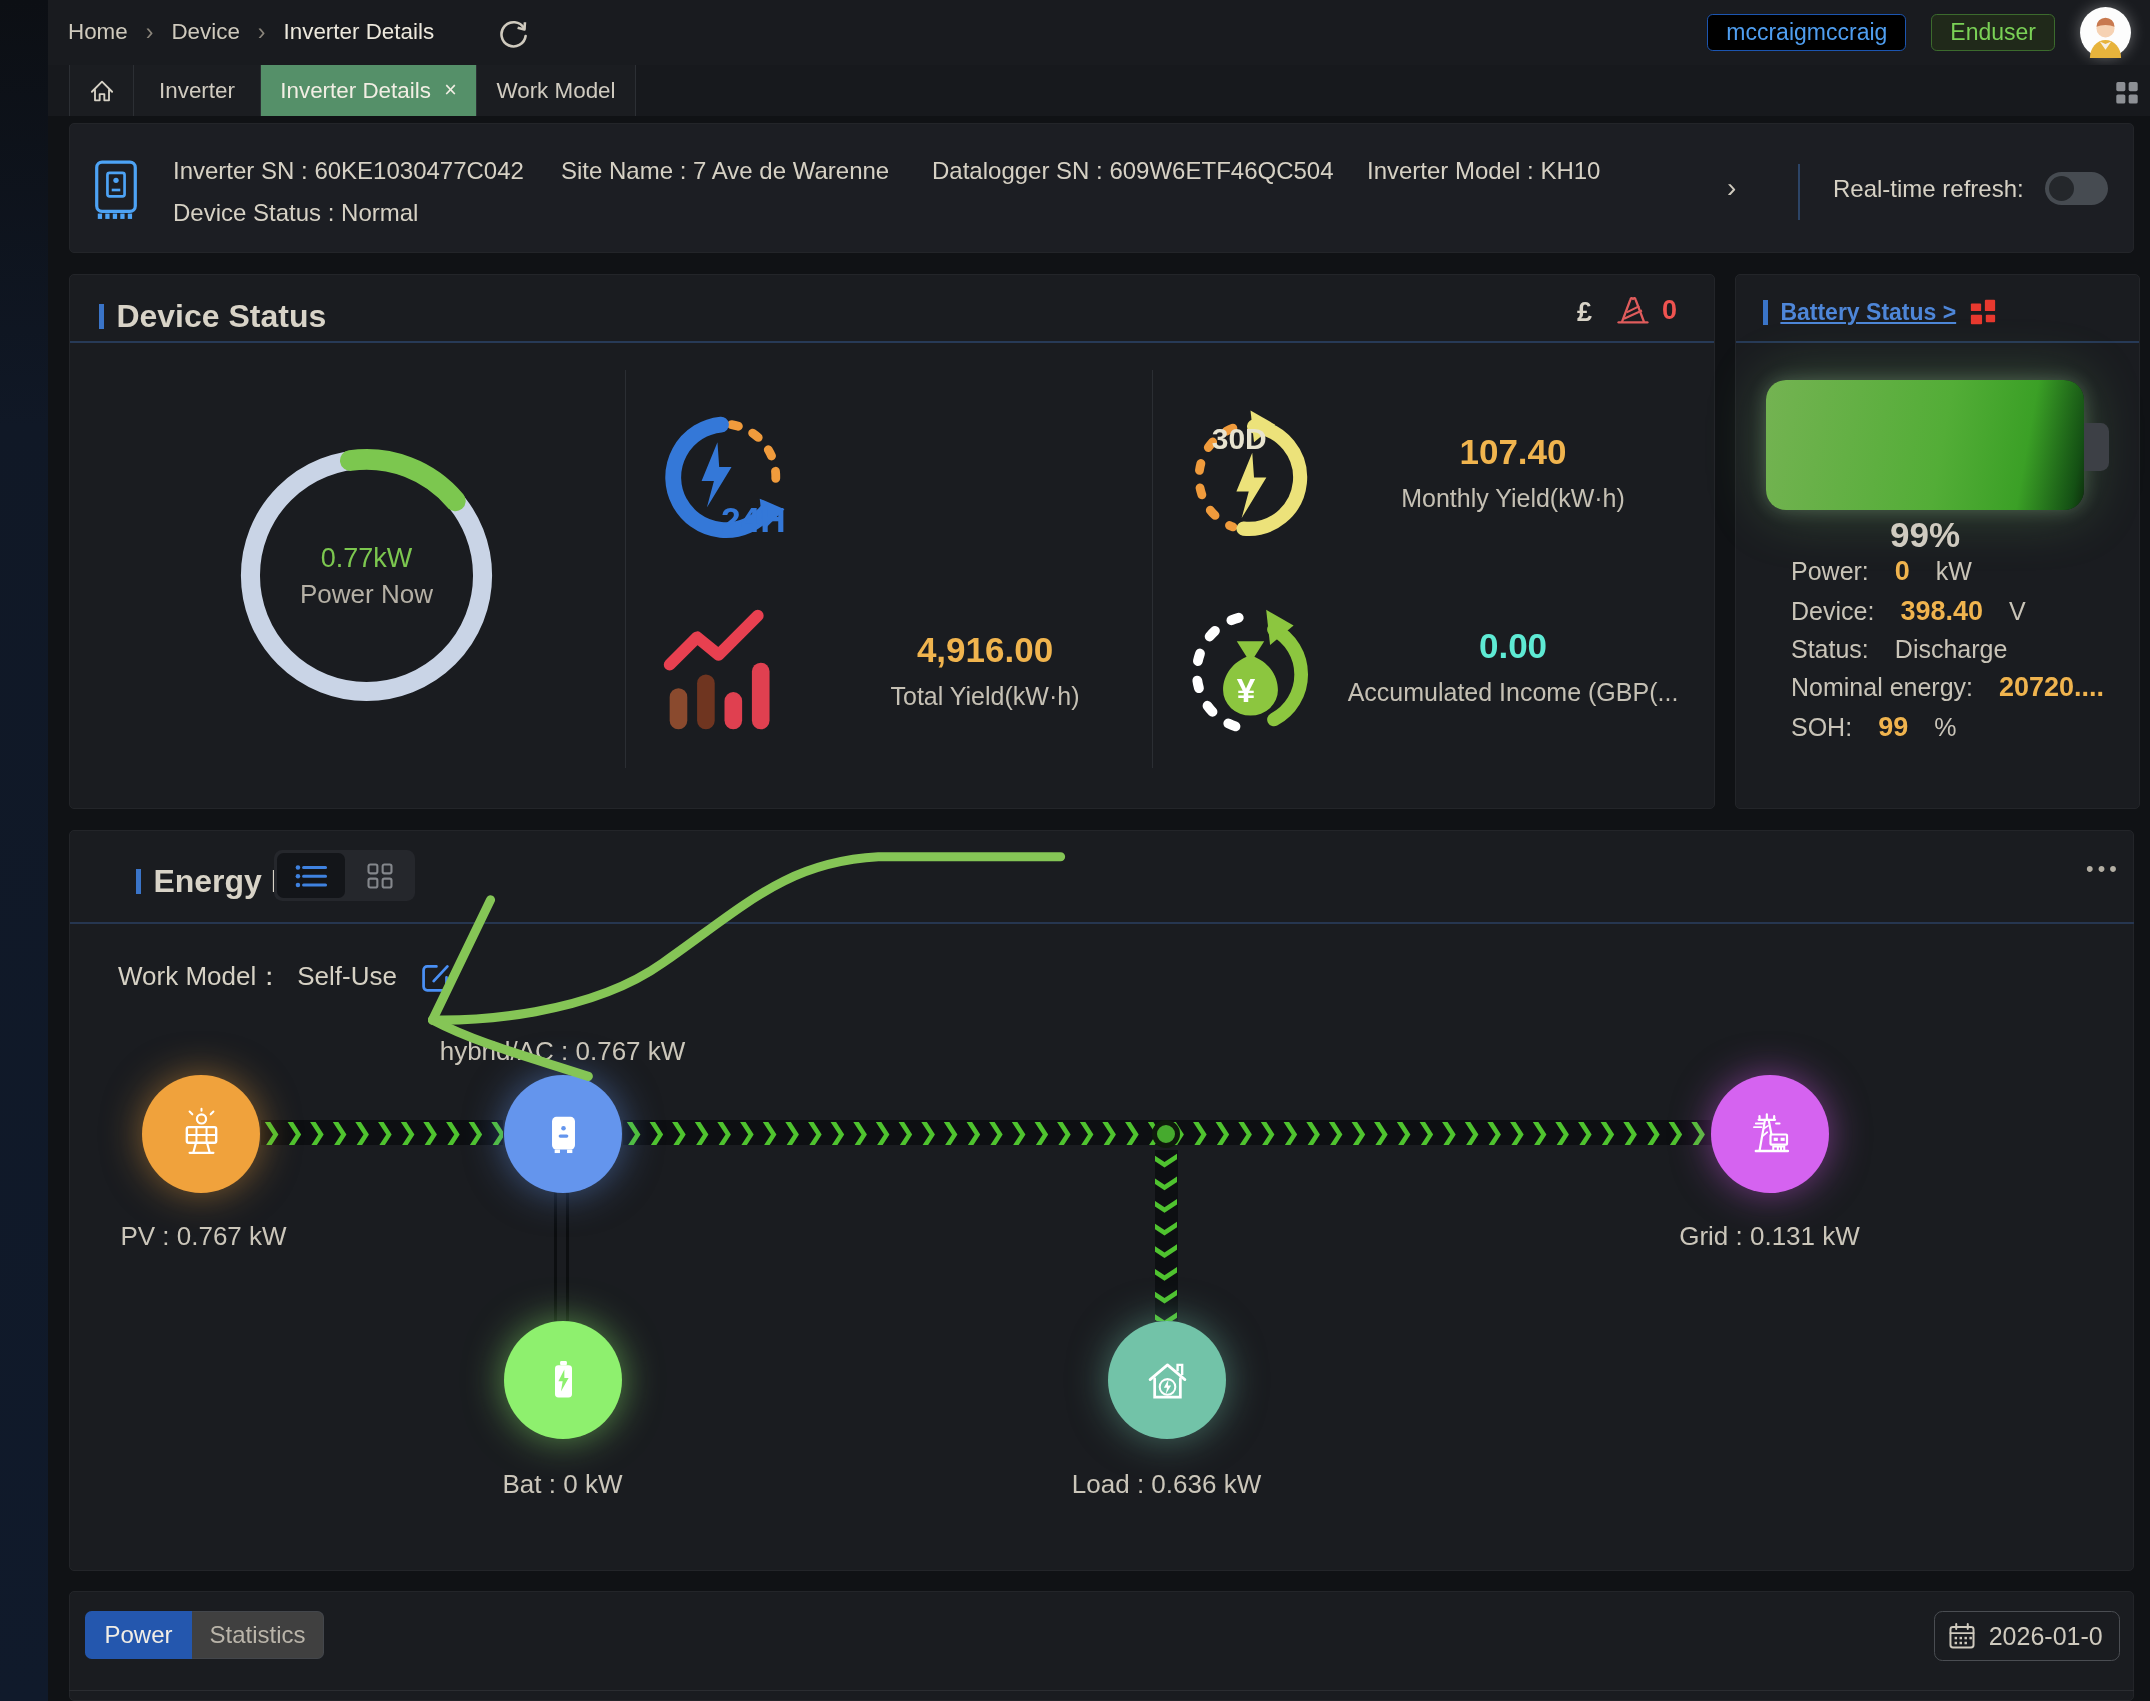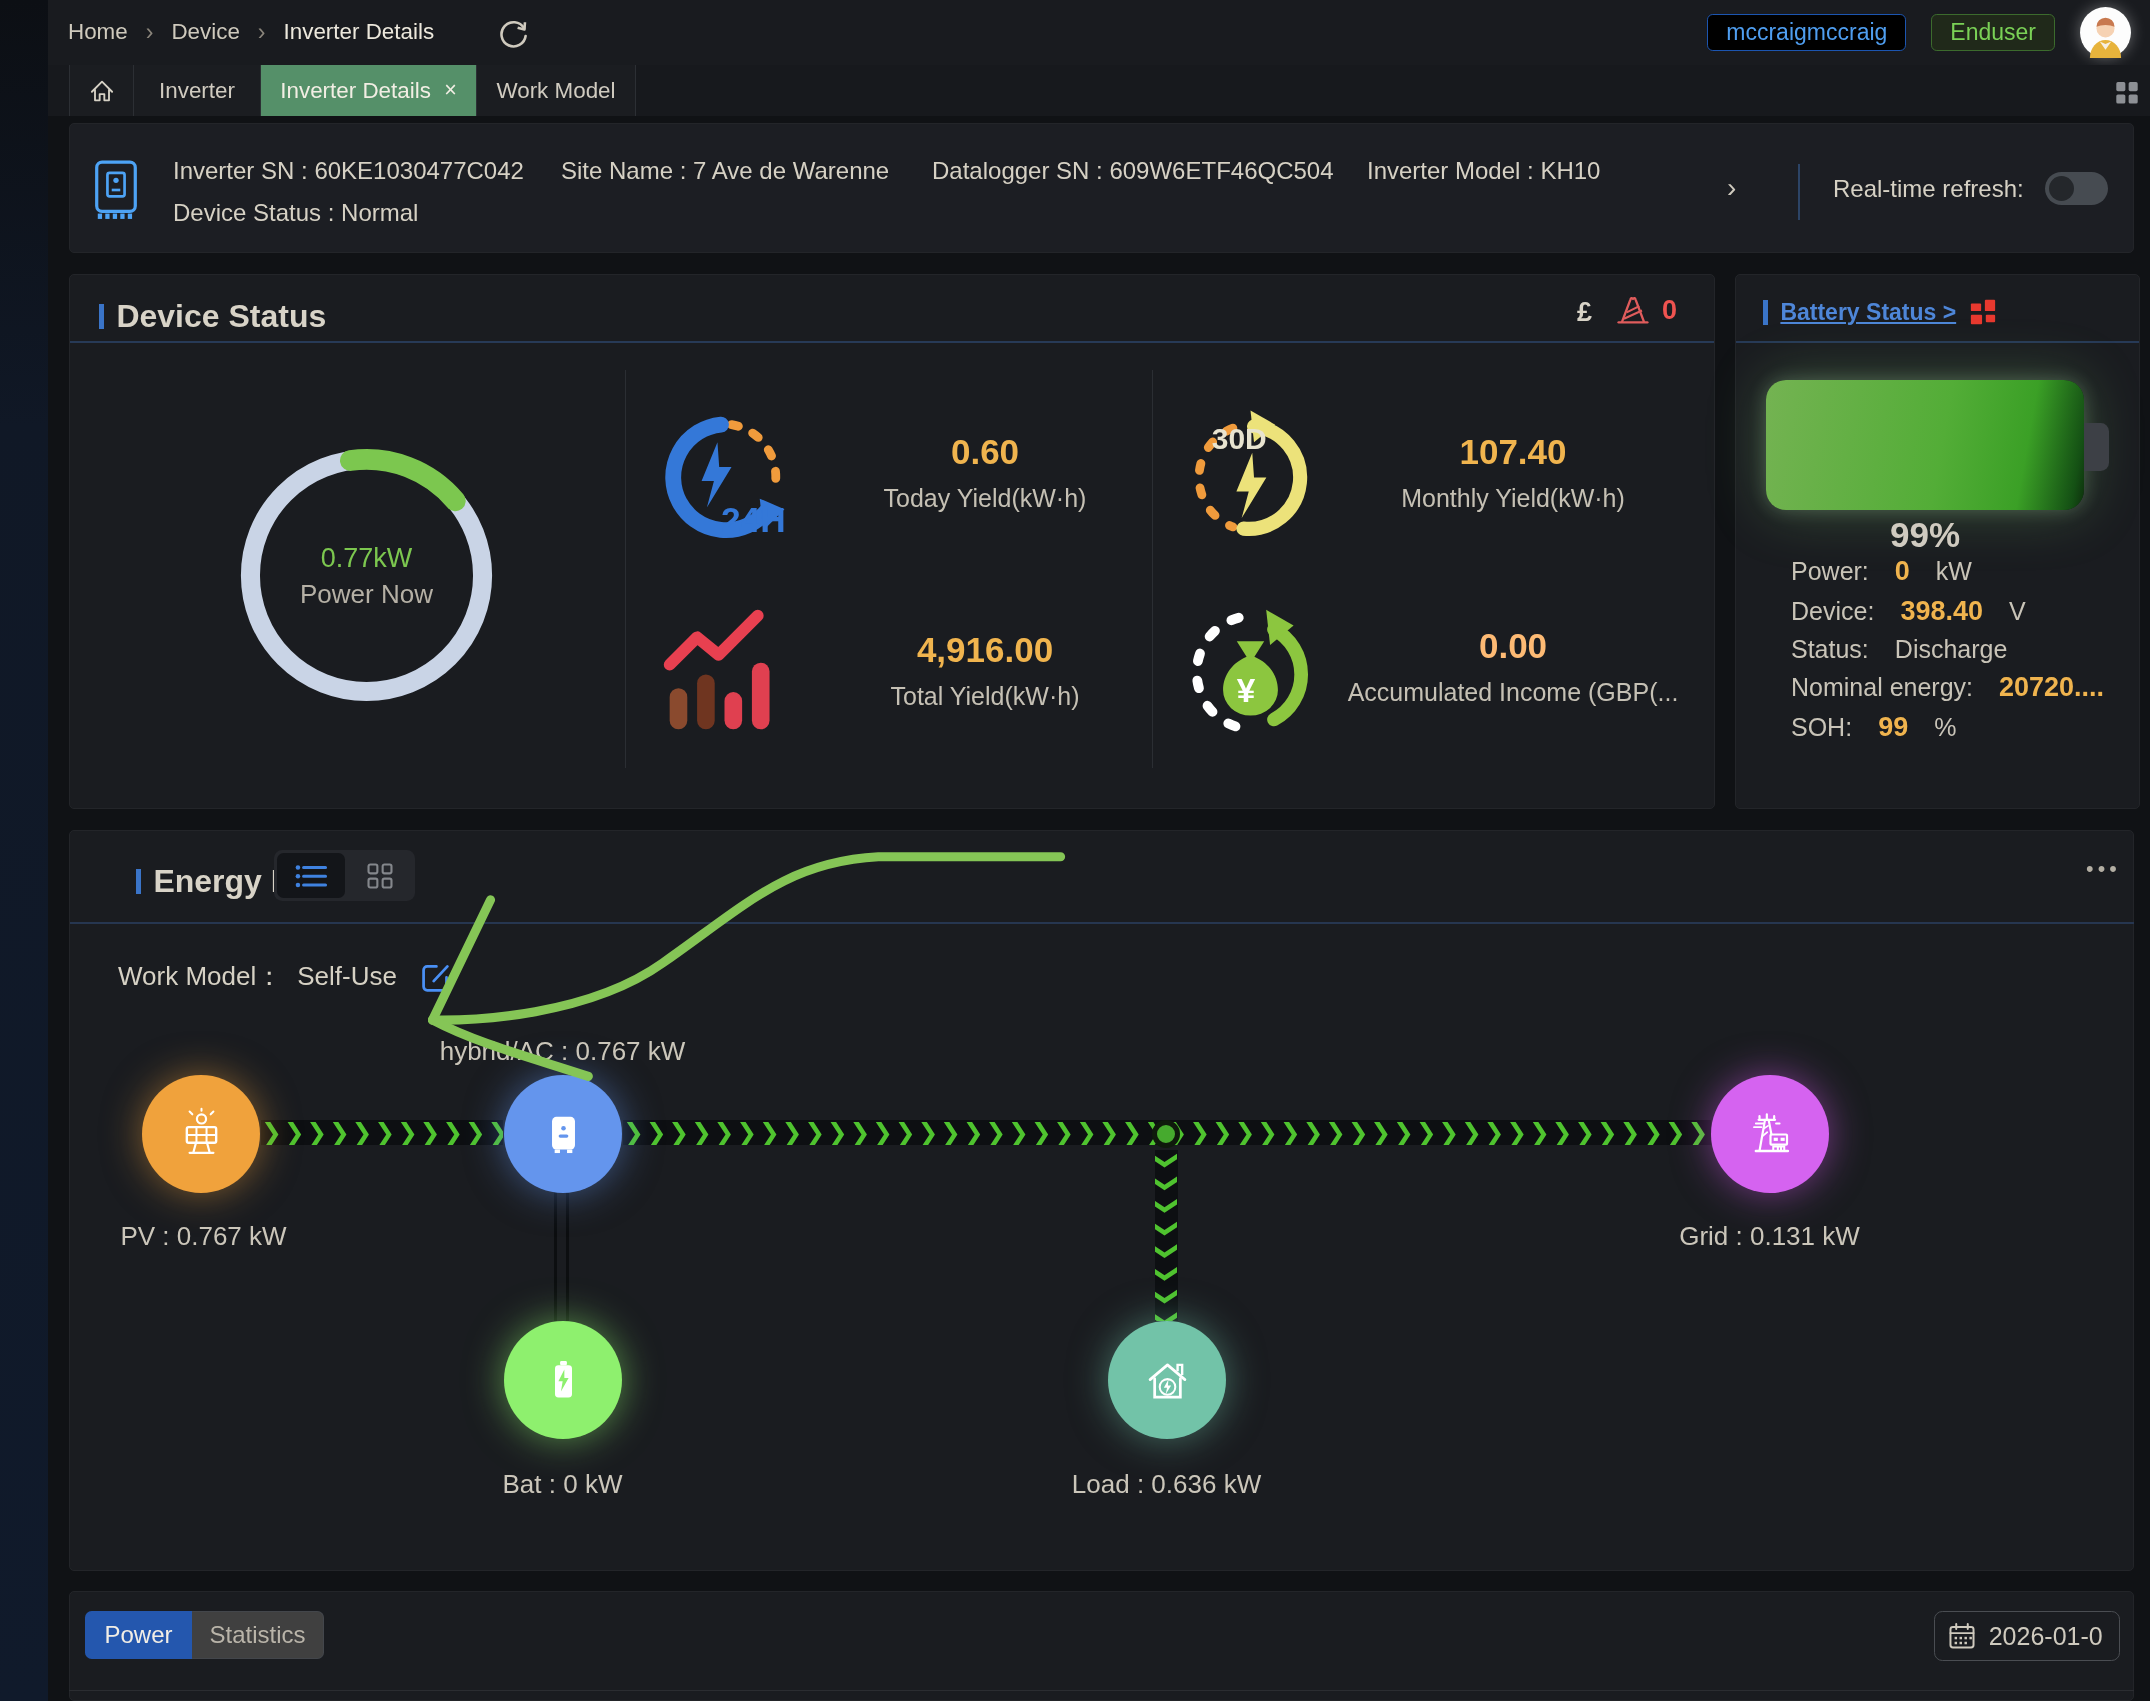--- a/index.html
+++ b/index.html
@@ -42,21 +42,21 @@
   .hdr-divider{position:absolute;height:1.7px;background:#273a57;}
   
   .info-text{position:absolute;font-size:24px;color:#d6d1c4;white-space:nowrap;}
   .v-div{position:absolute;width:1.7px;background:#2c4466;}
   .toggle{position:absolute;width:63px;height:33px;border-radius:18px;background:#464b51;cursor:pointer;}
   .toggle .knob{position:absolute;left:4.1px;top:4.1px;width:25px;height:25px;border-radius:50%;background:#24272b;}
   .chev-r{position:absolute;font-size:28px;color:#cfcabe;cursor:pointer;}
   
   .metric-box{position:absolute;width:464px;text-align:center;}
   .metric-val{font-size:35px;font-weight:bold;color:#f0b44e;}
-  .metric-val.green{color:#fdba74;text-align:center;}
+  .metric-val.green{color:#5eead4;text-align:center;}
   .metric-lbl{font-size:25px;color:#c5c0b4;margin-top:11.6px;white-space:nowrap;}
   .cell-div{position:absolute;width:0.8px;background:#2b2e33;}
   .gauge-txt{position:absolute;width:257px;text-align:center;}
   .gauge-val{font-size:27px;color:#7cc74f;}
   .gauge-lbl{font-size:26px;color:#b5b0a5;margin-top:5px;}
   .alarm-count{font-size:27px;font-weight:bold;color:#ef5350;}
   .pound{font-size:27px;font-weight:bold;color:#d8d3c7;}
   
   .bat-title{font-size:23px;font-weight:bold;color:#4e86d8;text-decoration:underline;cursor:pointer;white-space:nowrap;}
   .bat-body{position:absolute;left:1766px;top:380px;width:318px;height:130px;border-radius:20px;
@@ -216,24 +216,20 @@
   <div class="cell-div" style="left:625px;top:370px;height:398px;"></div>
   <div class="cell-div" style="left:1152px;top:370px;height:398px;"></div>
 
   <svg class="abs" style="left:654px;top:407px;" width="141" height="141" viewBox="0 0 80 80" fill="none">
     <path d="M44 10 A30 30 0 0 1 69 42" stroke="#f09b3c" stroke-width="5" stroke-linecap="round" stroke-dasharray="4 9"></path>
     <path d="M38 10 A30 30 0 1 0 64 59" stroke="#3478d8" stroke-width="9" stroke-linecap="round"></path>
     <path d="M60 52 L74 58 L62 70 Z" fill="#3478d8"></path>
     <path d="M36 20 L27 42 H34 L30 57 L44 34 H37 Z" fill="#3478d8"></path>
     <text x="38" y="71" font-size="20" font-weight="bold" fill="#3478d8" font-family="Liberation Sans,sans-serif">24H</text>
   </svg>
-  <div class="metric-box" style="left:753px;top:432px;">
-    <div class="metric-val">0.60</div>
-    <div class="metric-lbl">Today Yield(kW·h)</div>
-  </div>
 
   <svg class="abs" style="left:1180px;top:407px;" width="141" height="141" viewBox="0 0 80 80" fill="none">
     <path d="M30 12 A30 30 0 0 0 30 68" stroke="#f09b3c" stroke-width="5" stroke-linecap="round" stroke-dasharray="4 10"></path>
     <path d="M42 11 A29 29 0 1 1 36 69" stroke="#ece27a" stroke-width="8" stroke-linecap="round"></path>
     <path d="M40 2 L54 10 L42 20 Z" fill="#ece27a"></path>
     <path d="M41 26 L32 48 H39 L35 63 L49 40 H42 Z" fill="#ece27a"></path>
     <text x="18" y="24" font-size="17" font-weight="bold" fill="#e8e4d0" font-family="Liberation Sans,sans-serif">30D</text>
   </svg>
   <div class="metric-box" style="left:1281px;top:432px;">
     <div class="metric-val">107.40</div>

